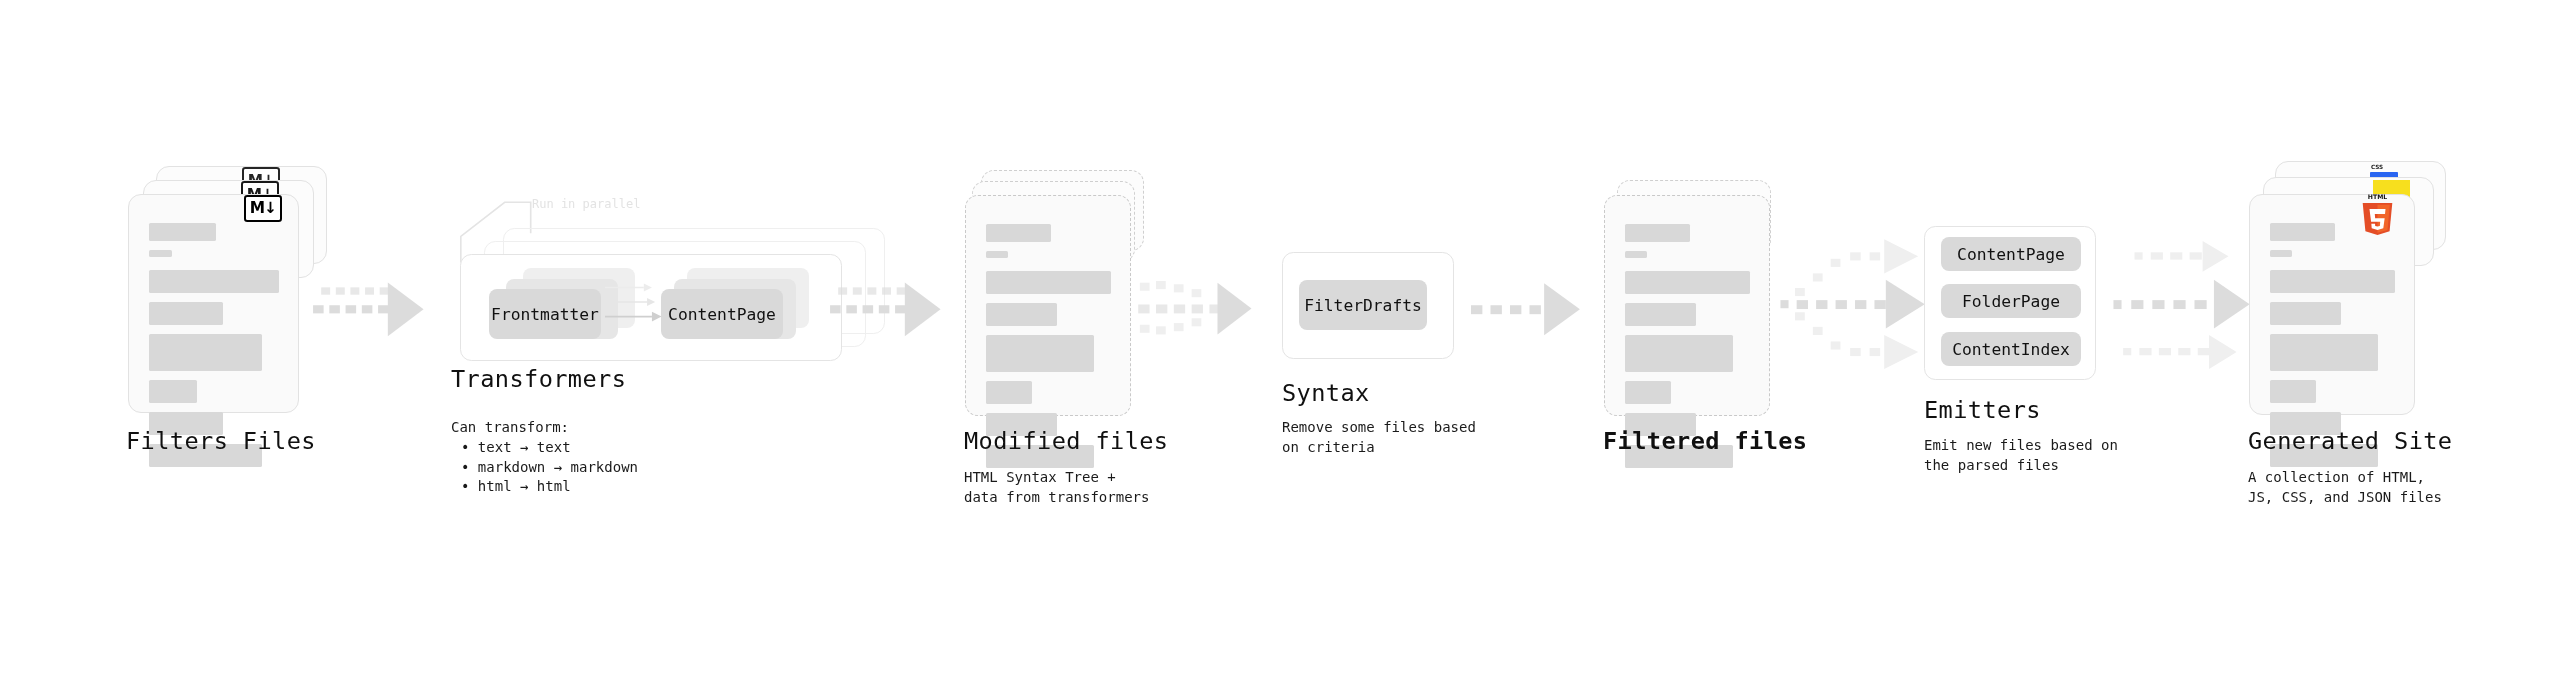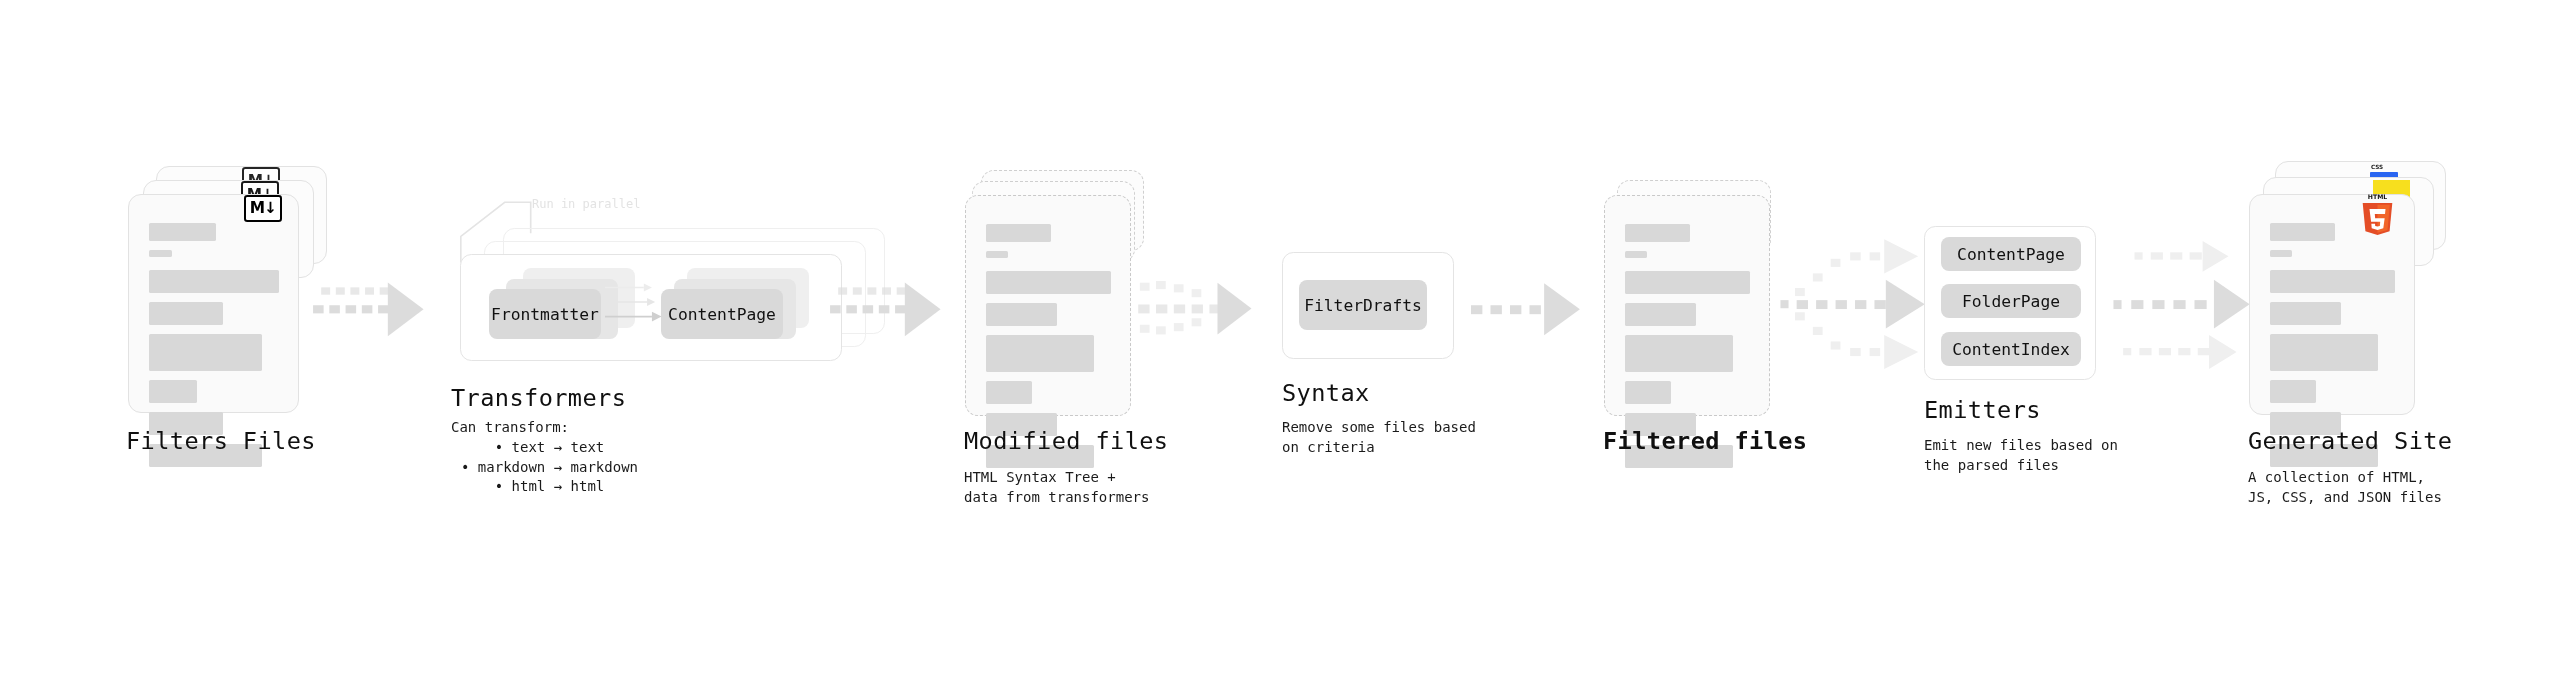--- a/index.html
+++ b/index.html
@@ -202,23 +202,23 @@
       <g stroke="#e6e6e6" stroke-width="2" fill="none">
         <path d="M0 32 L52 32"></path>
           <polygon points="52,27 62,32 52,37" fill="#e6e6e6" stroke="none"></polygon>
       </g>
       <g stroke="#cfcfcf" stroke-width="2" fill="none">
         <path d="M0 50 L58 50"></path>
           <polygon points="58,44 70,50 58,56" fill="#cfcfcf" stroke="none"></polygon>
       </g>
     </svg>
 
-    <div class="title" style="left:451px;top:384px;text-align:center;">Transformers</div>
+    <div class="title" style="left:451px;top:365px;text-align:center;">Transformers</div>
     <div class="sub" style="left:451px;top:418px;">Can transform:</div>
-    <div class="bullets" style="left:461px;top:438px;text-align:center;">
+    <div class="bullets" style="left:461px;top:438px;">
       <div class="bl">• text → text</div>
       <div class="bl">• markdown → markdown</div>
       <div class="bl">• html → html</div>
     </div>
   </div>
 
   <svg class="arrow-svg" width="122" height="65" style="left:830px;top:276px;" viewBox="0 0 150 80">
     <g fill="#dcdcdc">
       <rect x="0" y="36" width="13" height="10"></rect>
         <rect x="20" y="36" width="13" height="10"></rect>

